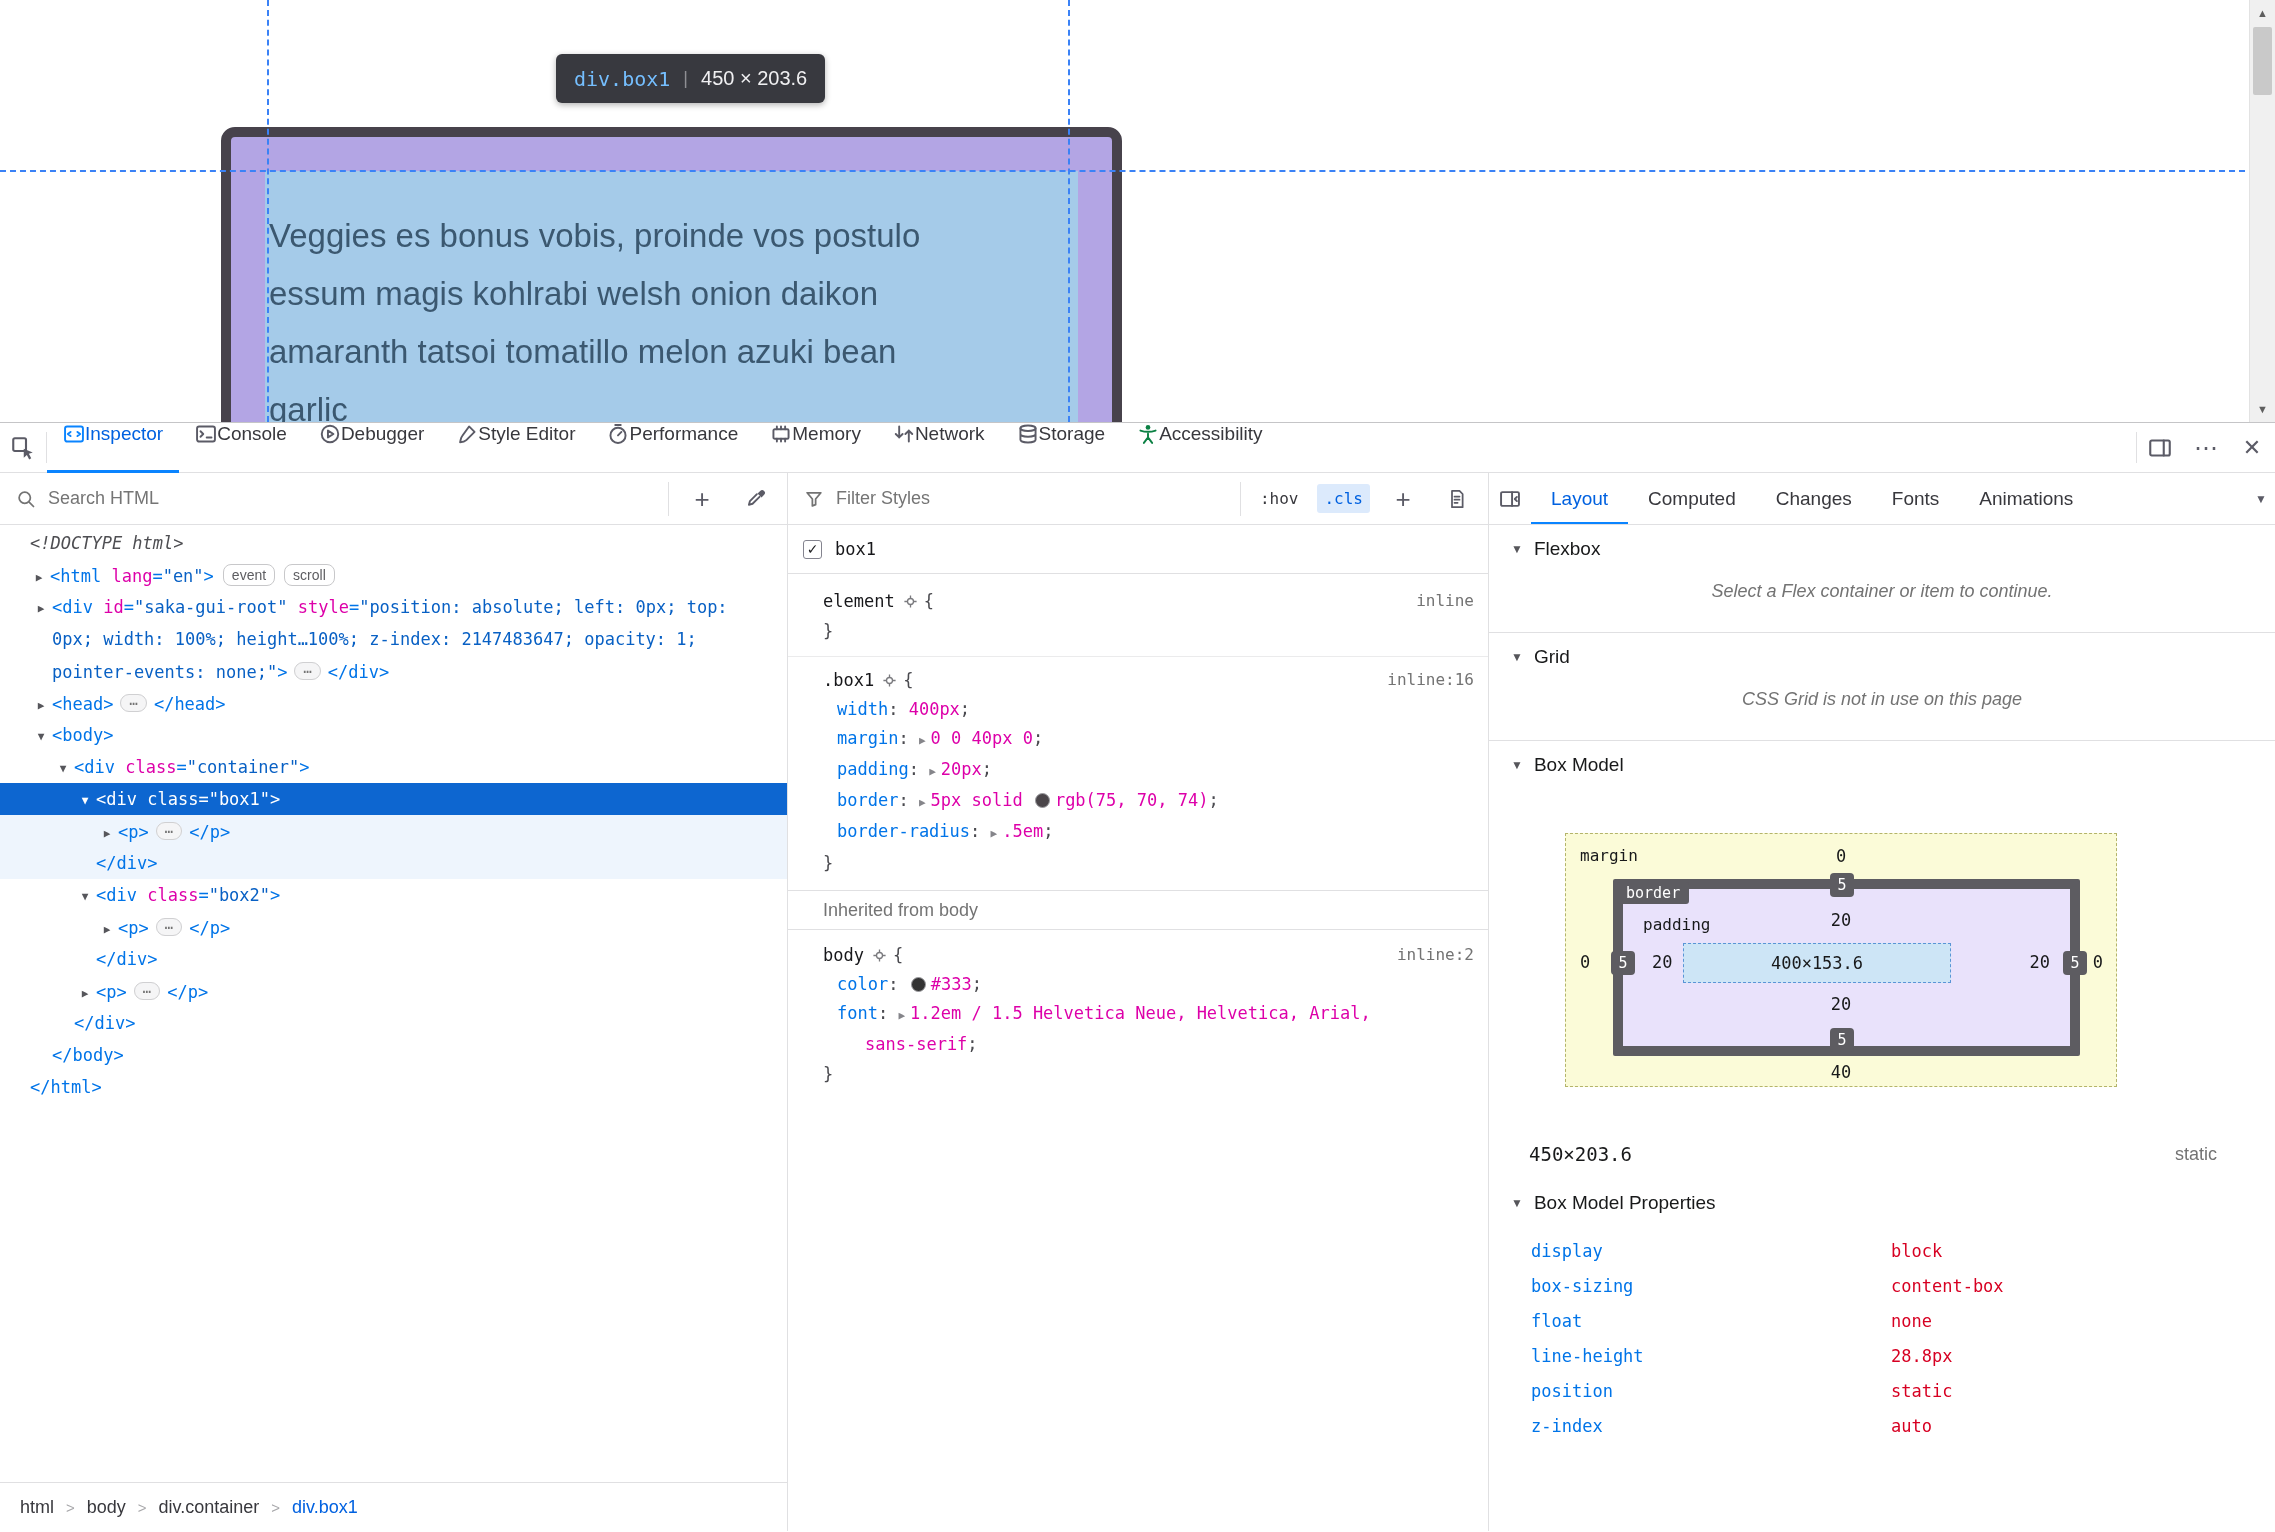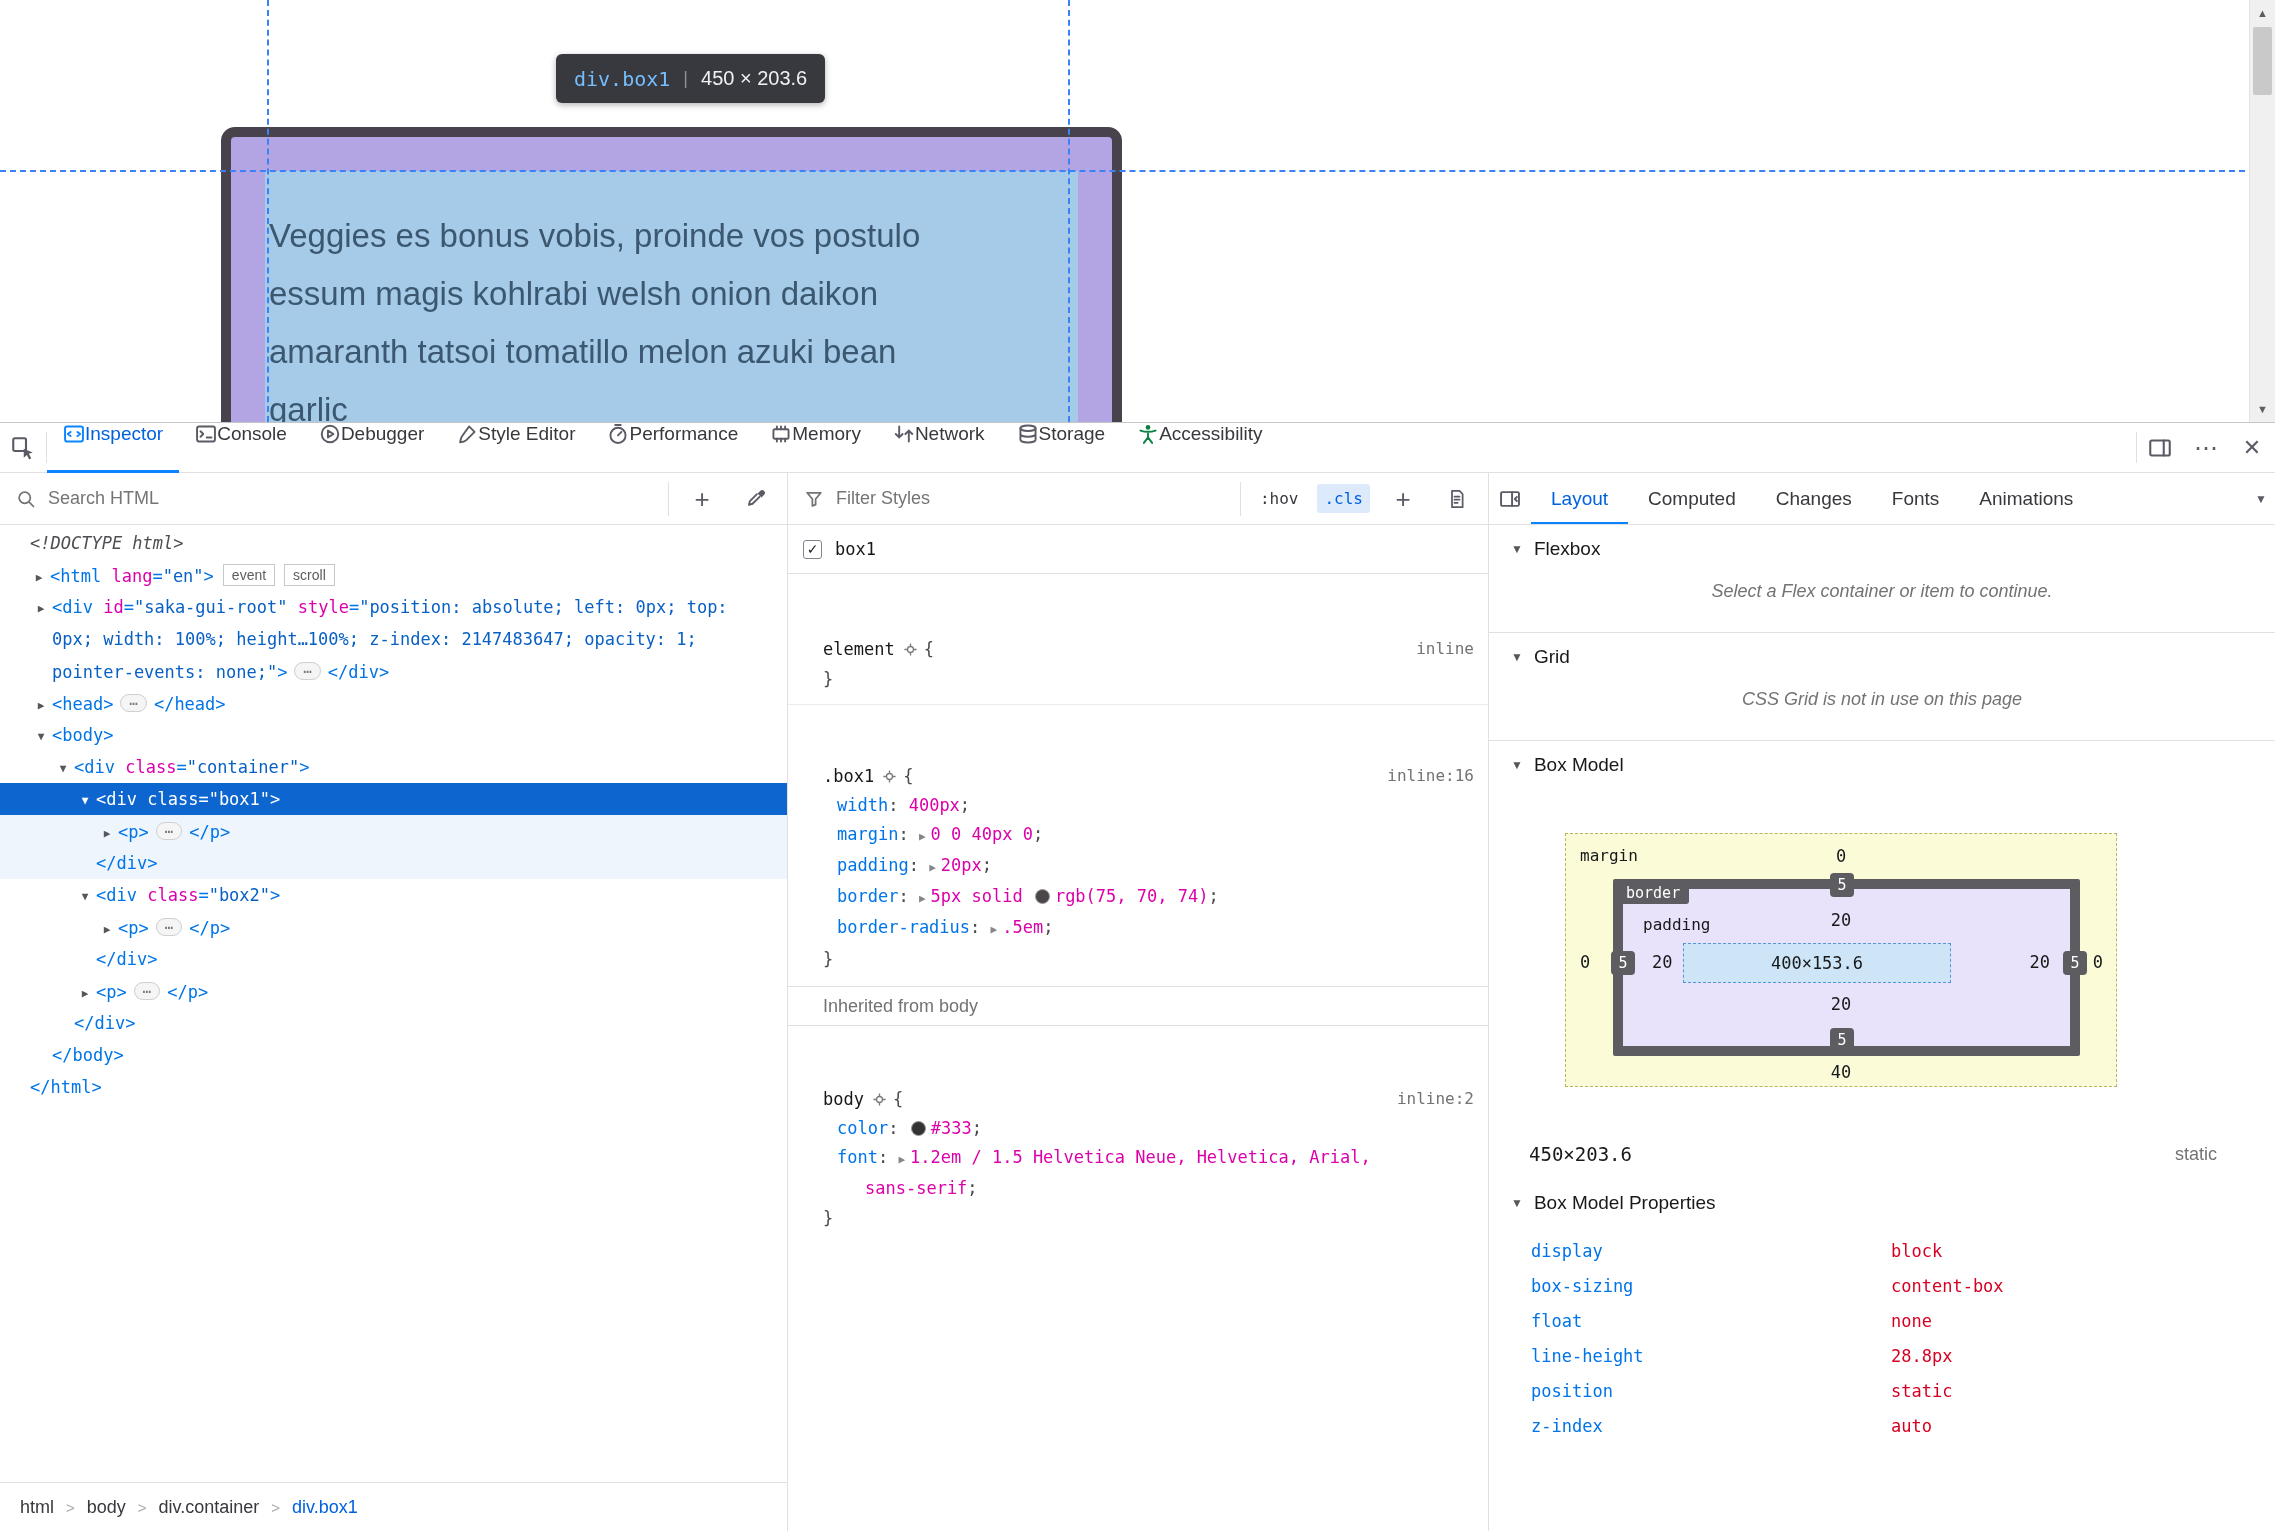--- a/index.html
+++ b/index.html
@@ -68,21 +68,21 @@
   
   #markup-tree { padding-top:2px; font-family:"DejaVu Sans Mono",monospace; font-size:17px; }
   .mrow { height:32px; line-height:32px; white-space:nowrap; }
   .arrow { display:inline-block; width:22px; margin-left:-22px; color:#56565b; font-size:11px; text-align:center; vertical-align:1px; }
   .tk-doctype { color:#4e4e52; font-style:italic; }
   .tk-p   { color:#0074e8; }
   .tk-tag { color:#0074e8; }
   .tk-attr{ color:#dd00a9; }
   .tk-val { color:#0860c4; }
   .badge {
-    border:1px solid #c8c8ca; border-radius:0; color:#5d5d61; background:#fff;
+    border:1px solid #c8c8ca; border-radius:8px; color:#5d5d61; background:#fff;
     font-family:"Liberation Sans",sans-serif; font-size:14px; padding:2px 8px; margin-left:9px; vertical-align:2px;
   }
   .ell {
     border:1px solid #d0d0d2; background:#f5f5f6; border-radius:9px; color:#737373;
     font-size:14px; padding:0 8px; margin:0 7px; vertical-align:2px;
   }
   .mrow.tint { background:#eef5fd; }
   .mrow.selected { background:#0d66d0; }
   .mrow.selected span { color:#fff !important; }
   .mrow.selected .arrow { color:#fff; }
@@ -97,21 +97,21 @@
   .crumb-sep { color:#a7a7aa; font-size:15px; }
 
   
   #add-class-row { height:46px; border-bottom:1px solid #e0e0e2; display:flex; align-items:center; padding-left:15px; }
   #add-class-row span { color:#757575; font-size:18px; }
   #class-row { height:49px; border-bottom:1px solid #e0e0e2; display:flex; align-items:center; gap:13px; padding-left:15px; }
   .cbx { width:19px; height:19px; border:1px solid #84848f; border-radius:3px; background:#fff; display:flex; align-items:center; justify-content:center; font-size:14px; color:#212124; }
   #class-row .cname { font-family:"DejaVu Sans Mono",monospace; font-size:17px; color:#17171a; }
   #rules-list { padding-top:10px; font-family:"DejaVu Sans Mono",monospace; font-size:17px; }
   .rule { padding:2px 0 4px; }
-  .rule-head { position:relative; line-height:30px; padding-left:35px; color:#17171a;margin-top:48px; }
+  .rule-head { position:relative; line-height:30px; padding-left:35px; color:#17171a; }
   .rule-head .tgticon { vertical-align:-2px; margin:0 6px 0 8px; }
   .brace { color:#4a4a4f; }
   .rlink { position:absolute; right:14px; top:0; color:#737373; font-size:16px; }
   .prop { line-height:29px; padding-left:77px; text-indent:-28px; padding-right:95px; white-space:normal; }
   .pname { color:#0074e8; }
   .pcolon { color:#4a4a4f; }
   .pval { color:#dd00a9; }
   .pexp { color:#85858a; font-size:11px; margin-right:5px; }
   .swatch { display:inline-block; width:15px; height:15px; border-radius:50%; border:1px solid #9a9a9e; vertical-align:-2px; margin:0 5px 0 2px; }
   .rule-close { line-height:30px; padding-left:35px; color:#4a4a4f; }

